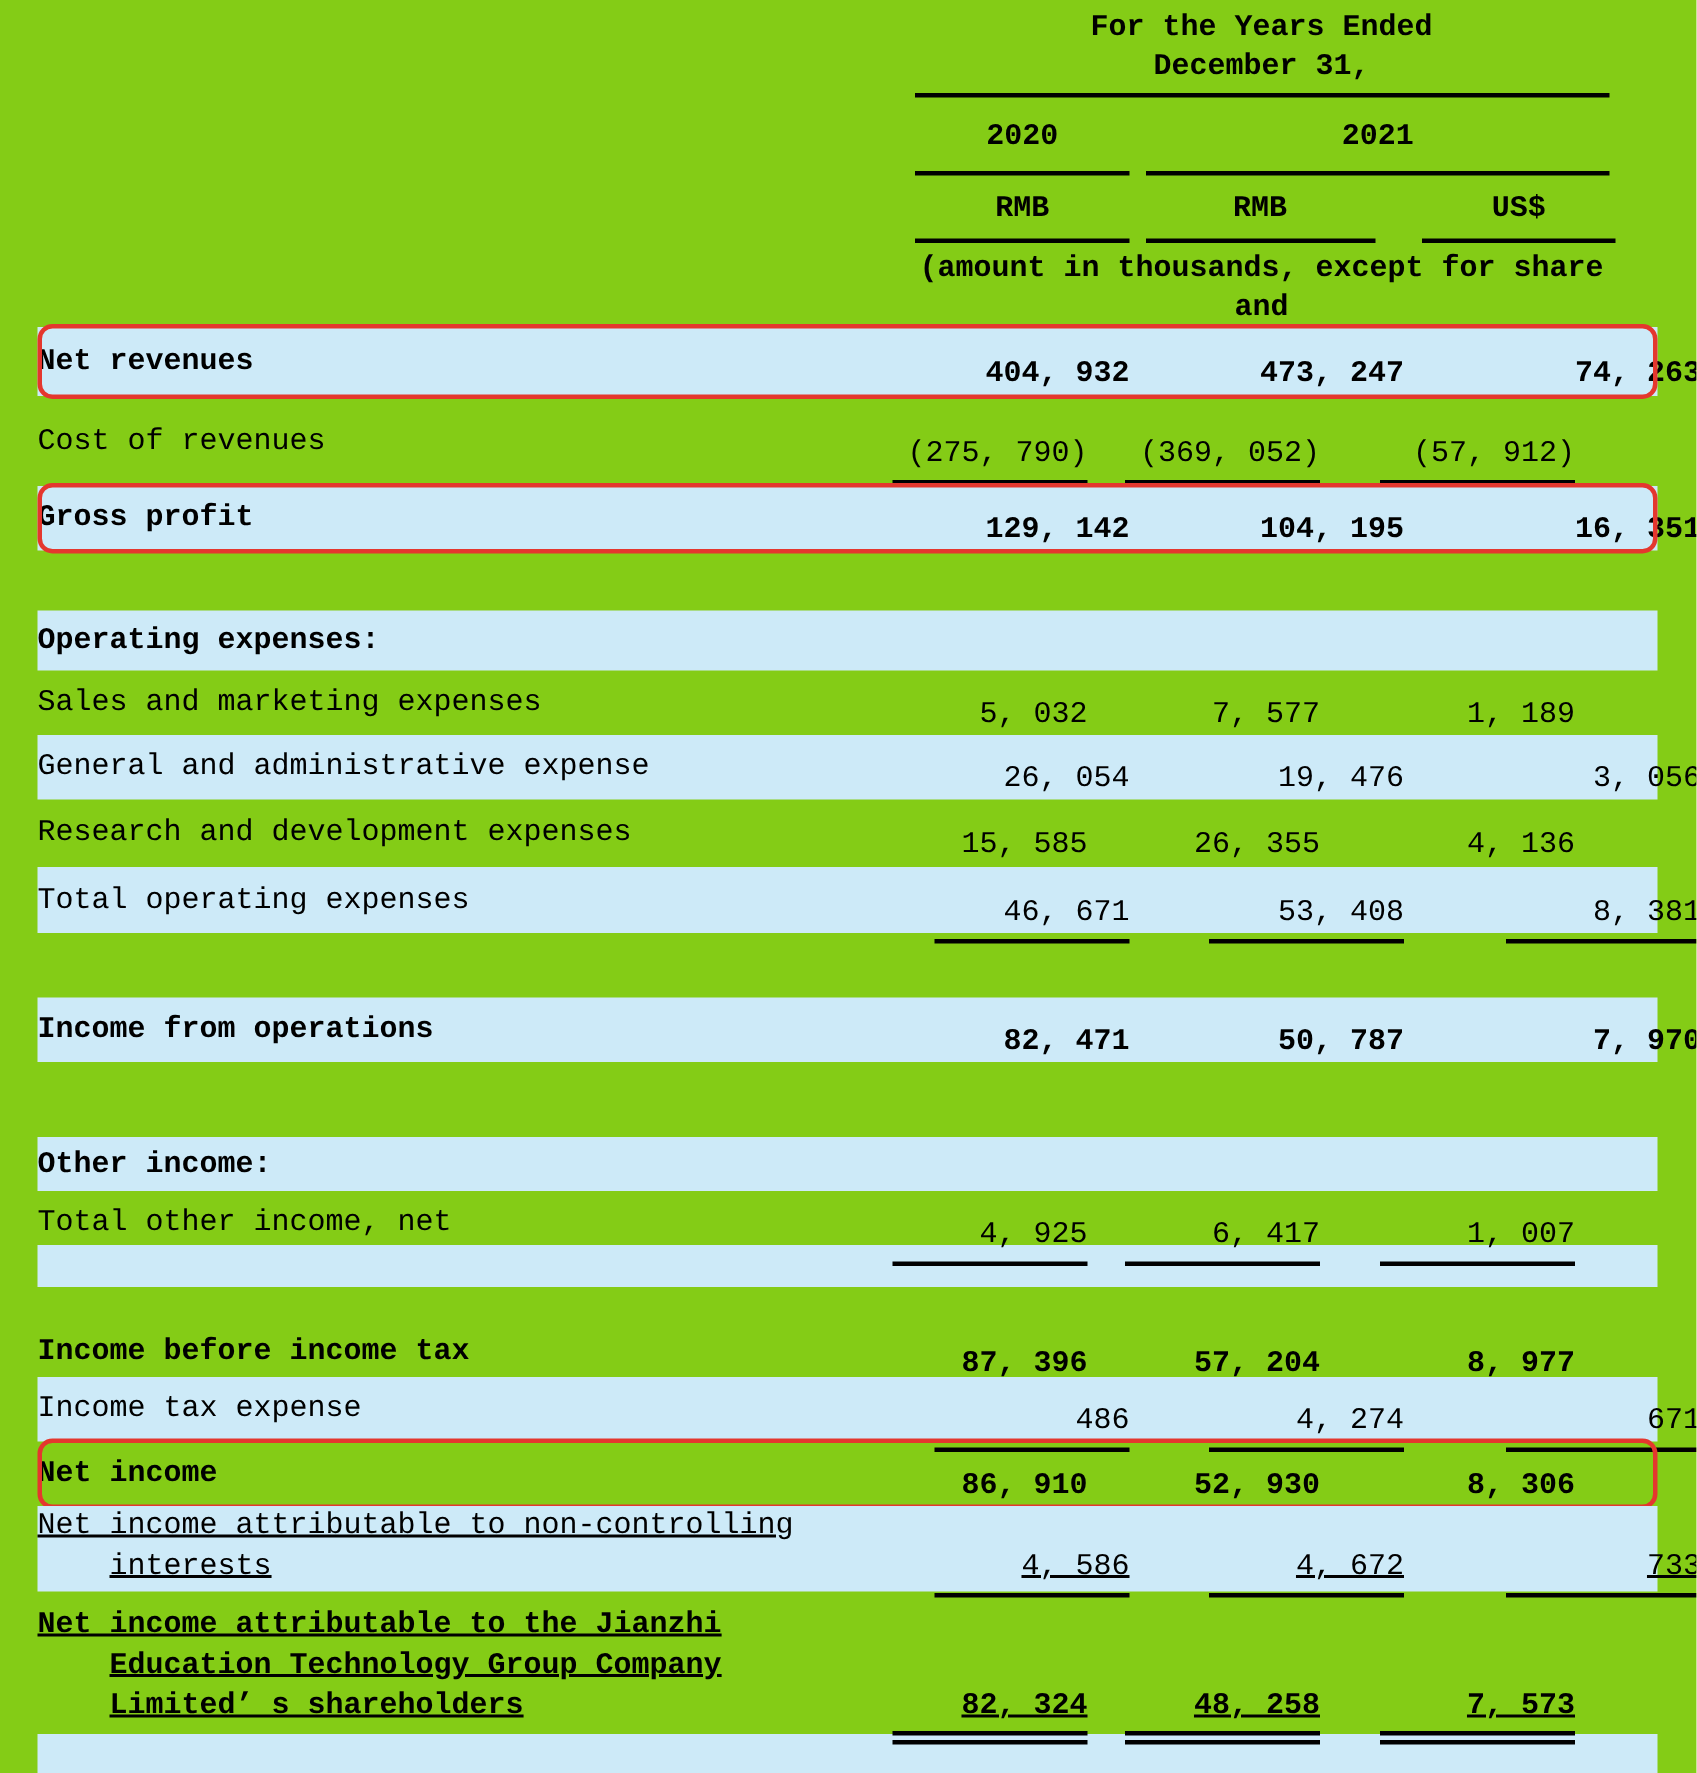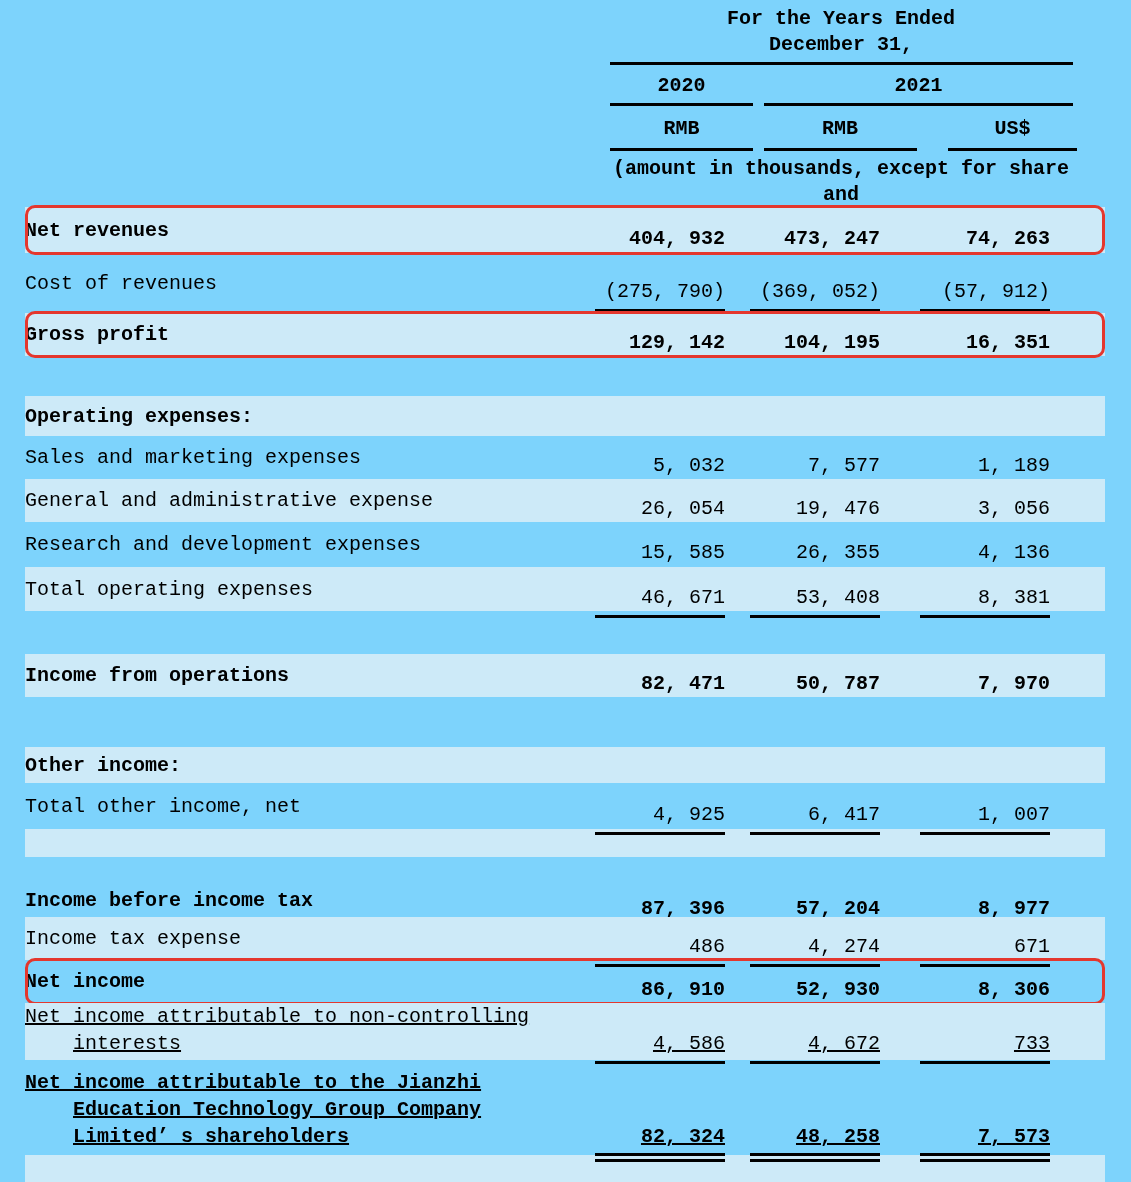--- a/index.html
+++ b/index.html
@@ -6,21 +6,21 @@
     --blue: #cdeaf8;
     --red: #e4372e;
     --ink: #000000;
   }
   * { margin: 0; padding: 0; box-sizing: border-box; }
   html, body { background: #ffffff; }
   .page {
     position: relative;
     width: 1131px;
     height: 1182px;
-    background: #7dd3fc;
+    background: #84cc16;
     font-family: "Liberation Mono", "DejaVu Sans Mono", monospace;
     font-size: 20px;
     color: var(--ink);
     padding-left: 25px;
     overflow: hidden;
   }
 
   
   .thead { margin-left: 570px; width: 510px; }
   .period {
@@ -29,21 +29,21 @@
     padding: 6px 18px 0 0;
     text-align: center;
     font-weight: 700;
     white-space: pre-line;
     line-height: 26px;
   }
   .period::after {
     content: ""; position: absolute; left: 15px; right: 32px; bottom: 0;
     height: 3px; background: var(--ink);
   }
-  .years-row { display: grid; grid-template-columns: 155px 1fr; height: 41px; }
+  .years-row { display: grid; grid-template-columns: 155px 1fr; height: 52px; }
   .ycell { position: relative; display: flex; align-items: center; justify-content: center; font-weight: 700; }
   .ycell.y2020 { padding-left: 18px; }
   .ycell.y2020::after { content: ""; position: absolute; left: 15px; right: -3px; bottom: 0; height: 3px; background: var(--ink); }
   .ycell.y2021 { padding-right: 18px; }
   .ycell.y2021::after { content: ""; position: absolute; left: 14px; right: 32px; bottom: 0; height: 3px; background: var(--ink); }
   .cur-row { display: grid; grid-template-columns: 155px 170px 185px; height: 45px; }
   .ccell { position: relative; display: flex; align-items: center; justify-content: center; font-weight: 700; }
   .ccell.c1 { padding-left: 18px; }
   .ccell.c1::after { content: ""; position: absolute; left: 15px; right: -3px; bottom: 0; height: 3px; background: var(--ink); }
   .ccell.c2 { padding-left: 10px; }
@@ -60,21 +60,21 @@
 
   
   .row {
     position: relative;
     display: grid;
     grid-template-columns: 570px 155px 170px 185px;
     width: 1080px;
     align-items: center;
     line-height: 27px;
   }
-  .row.blue { background: var(--blue); }
+  .row.blue { background: var(--blue); gap: 28px; }
   .row.bold { font-weight: 700; }
   .cell { display: flex; align-items: center; }
   .cell.label {
     display: block;
     padding-left: 48px;
     text-indent: -48px;
     white-space: pre-line;
   }
   .cell.num { justify-content: flex-start; margin-top: 16px; }
   .cell.num.c1 { padding-right: 2px; }
@@ -246,21 +246,21 @@
         <span class="v"></span>
       </div>
     <div class="cell num c2">
         <span class="v"></span>
       </div>
     <div class="cell num c3">
         <span class="v"></span>
       </div>
   </div>
 
-  <div class="row u" style="height:46px">
+  <div class="row u" style="height:36px">
     <div class="cell label">Total other income, net</div>
     <div class="cell num c1">
         <span class="v">4, 925</span>
       </div>
     <div class="cell num c2">
         <span class="v">6, 417</span>
       </div>
     <div class="cell num c3">
         <span class="v">1, 007</span>
       </div>

